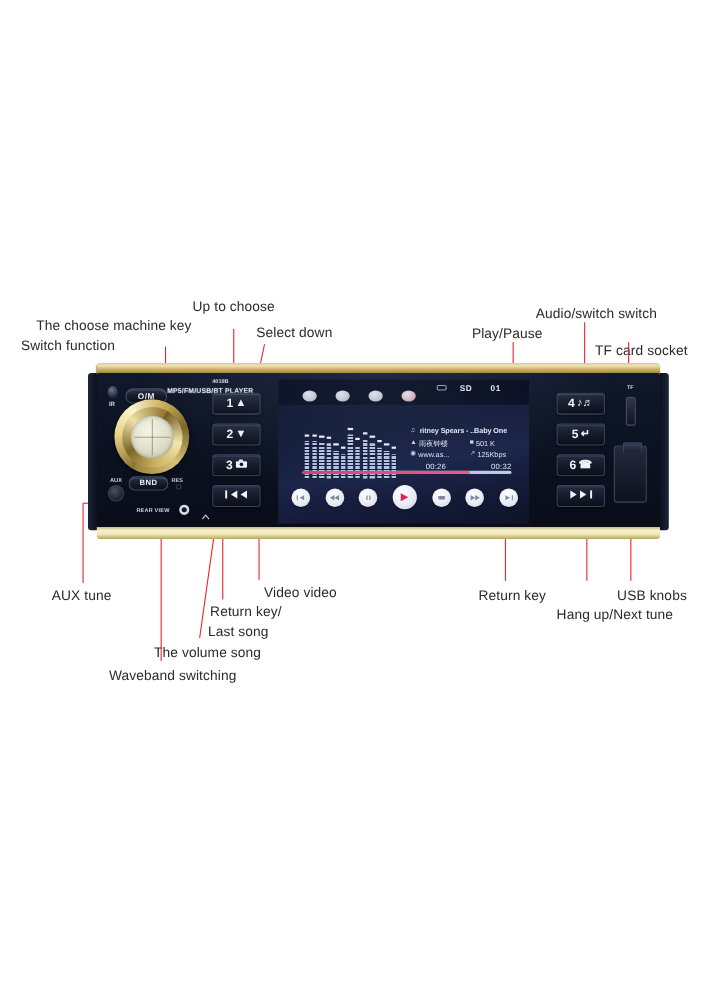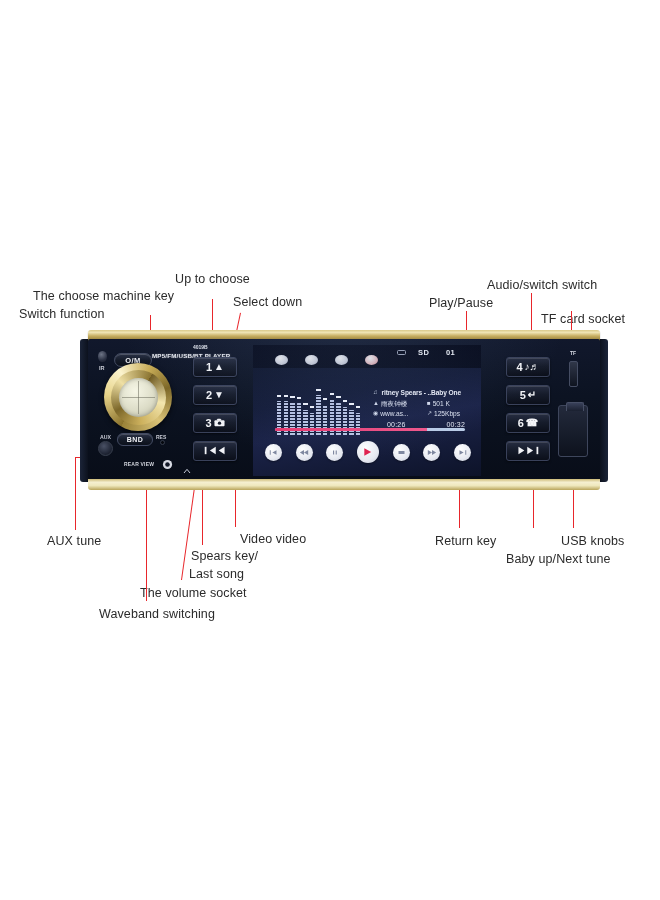--- a/index.html
+++ b/index.html
@@ -264,28 +264,28 @@
   <div class="ann" style="left:19px; top:306px;">Switch function</div>
   <div class="ann" style="left:175px; top:271px;">Up to choose</div>
   <div class="ann" style="left:233px; top:294px;">Select down</div>
 
   <div class="ann" style="left:487px; top:277px;">Audio/switch switch</div>
   <div class="ann" style="left:429px; top:295px;">Play/Pause</div>
   <div class="ann" style="left:541px; top:311px;">TF card socket</div>
 
   <div class="ann" style="left:47px; top:533px;">AUX tune</div>
   <div class="ann" style="left:240px; top:531px;">Video video</div>
-  <div class="ann" style="left:191px; top:548px;">Spears key/</div>
+  <div class="ann" style="left:191px; top:548px;">Return key/</div>
   <div class="ann" style="left:189px; top:566px;">Last song</div>
-  <div class="ann" style="left:140px; top:585px;">The volume socket</div>
+  <div class="ann" style="left:140px; top:585px;">The volume song</div>
   <div class="ann" style="left:99px; top:606px;">Waveband switching</div>
 
   <div class="ann" style="left:435px; top:533px;">Return key</div>
   <div class="ann" style="left:561px; top:533px;">USB knobs</div>
-  <div class="ann" style="left:506px; top:551px;">Baby up/Next tune</div>
+  <div class="ann" style="left:506px; top:551px;">Hang up/Next tune</div>
 
   <div class="lead" style="left:150px; top:315px; height:45px;"></div>
   <div class="dot" style="left:147px; top:356px;"></div>
 
   <div class="lead" style="left:212px; top:299px; height:65px;"></div>
   <div class="dot" style="left:209px; top:360px;"></div>
 
   <div class="lead" style="left:240px; top:313px; height:48px; transform:rotate(12deg); transform-origin: top center;"></div>
   <div class="dot" style="left:246px; top:388px;"></div>
   <div class="lead" style="left:252px; top:360px; height:30px; transform:rotate(-18deg); transform-origin: bottom center;"></div>

